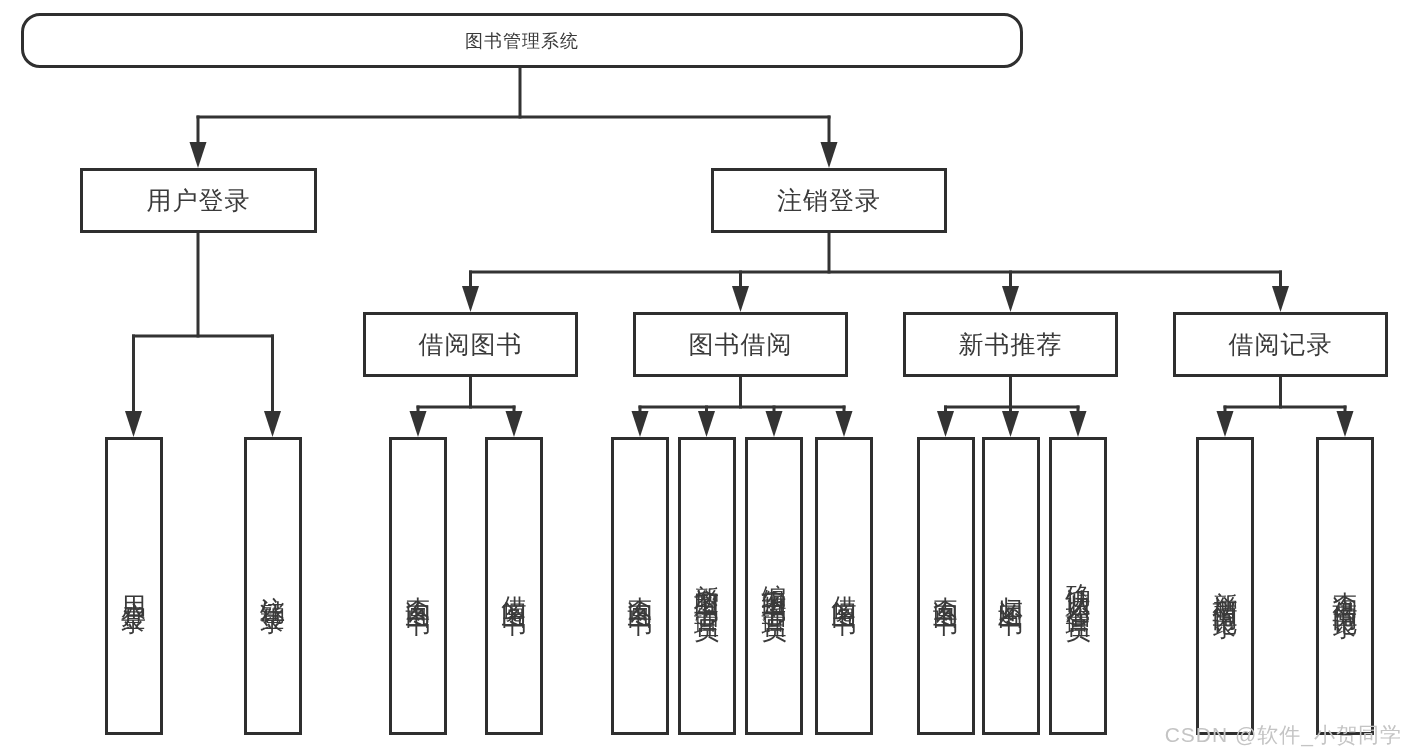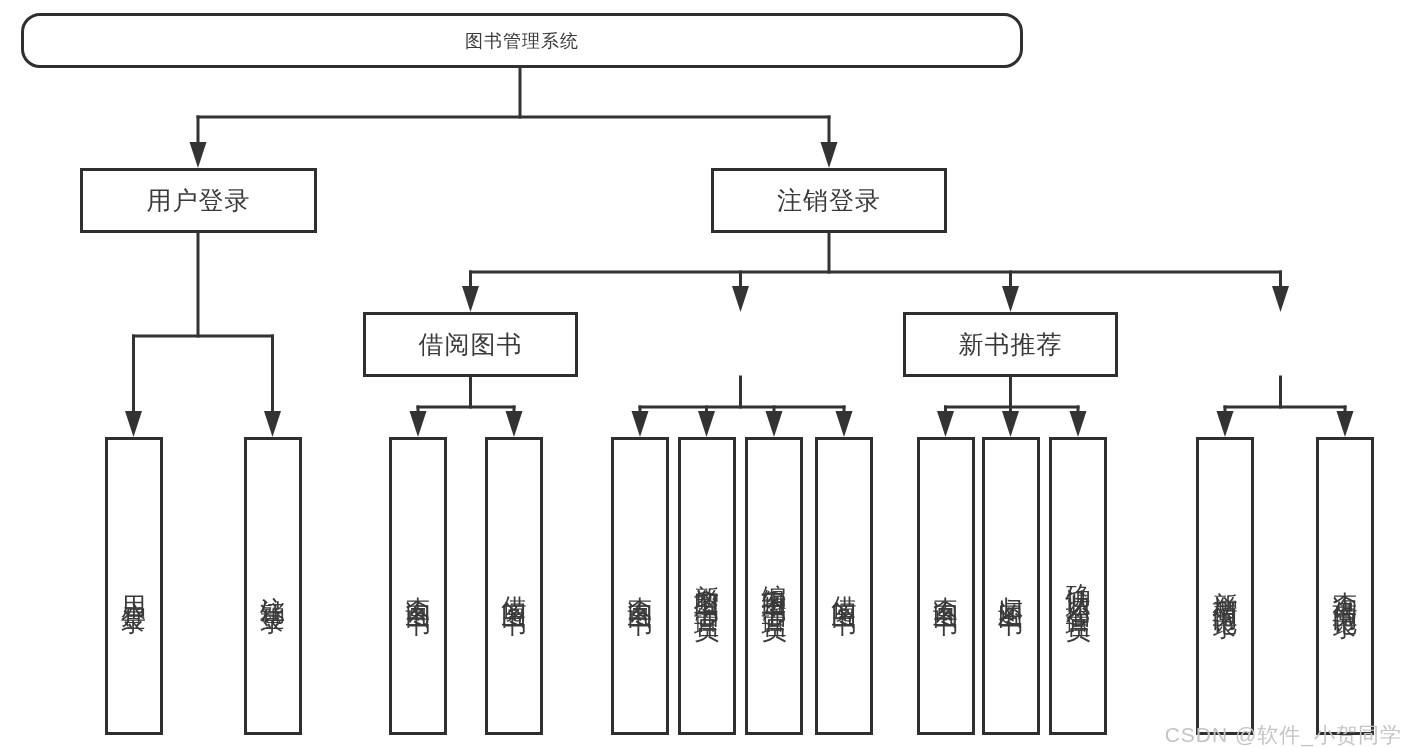--- a/index.html
+++ b/index.html
@@ -117,21 +117,23 @@
       <polygon points="1336.5,411 1353.5,411 1345,437"></polygon>
     </g>
   </svg>
 
   <div class="box h root" style="left:21px;top:13px;width:1002px;height:55px">图书管理系统</div>
 
   <div class="box h" style="left:80px;top:168px;width:237px;height:65px">用户登录</div>
   <div class="box h" style="left:711px;top:168px;width:236px;height:65px">注销登录</div>
 
   <div class="box h" style="left:363px;top:312px;width:215px;height:65px">借阅图书</div>
+  <div class="box h" style="left:633px;top:312px;width:215px;height:65px">图书借阅</div>
   <div class="box h" style="left:903px;top:312px;width:215px;height:65px">新书推荐</div>
+  <div class="box h" style="left:1173px;top:312px;width:215px;height:65px">借阅记录</div>
 
   <div class="box v" style="left:104.5px;top:437px;width:58px;height:298px">用户登录</div>
   <div class="box v" style="left:243.5px;top:437px;width:58px;height:298px">注销登录</div>
 
   <div class="box v" style="left:389px;top:437px;width:58px;height:298px">查询图书</div>
   <div class="box v" style="left:485px;top:437px;width:58px;height:298px">借阅图书</div>
 
   <div class="box v" style="left:611px;top:437px;width:58px;height:298px">查询图书</div>
   <div class="box v" style="left:677.5px;top:437px;width:58px;height:298px">新增图书（管理员）</div>
   <div class="box v" style="left:745px;top:437px;width:58px;height:298px">编辑图书（管理员）</div>

